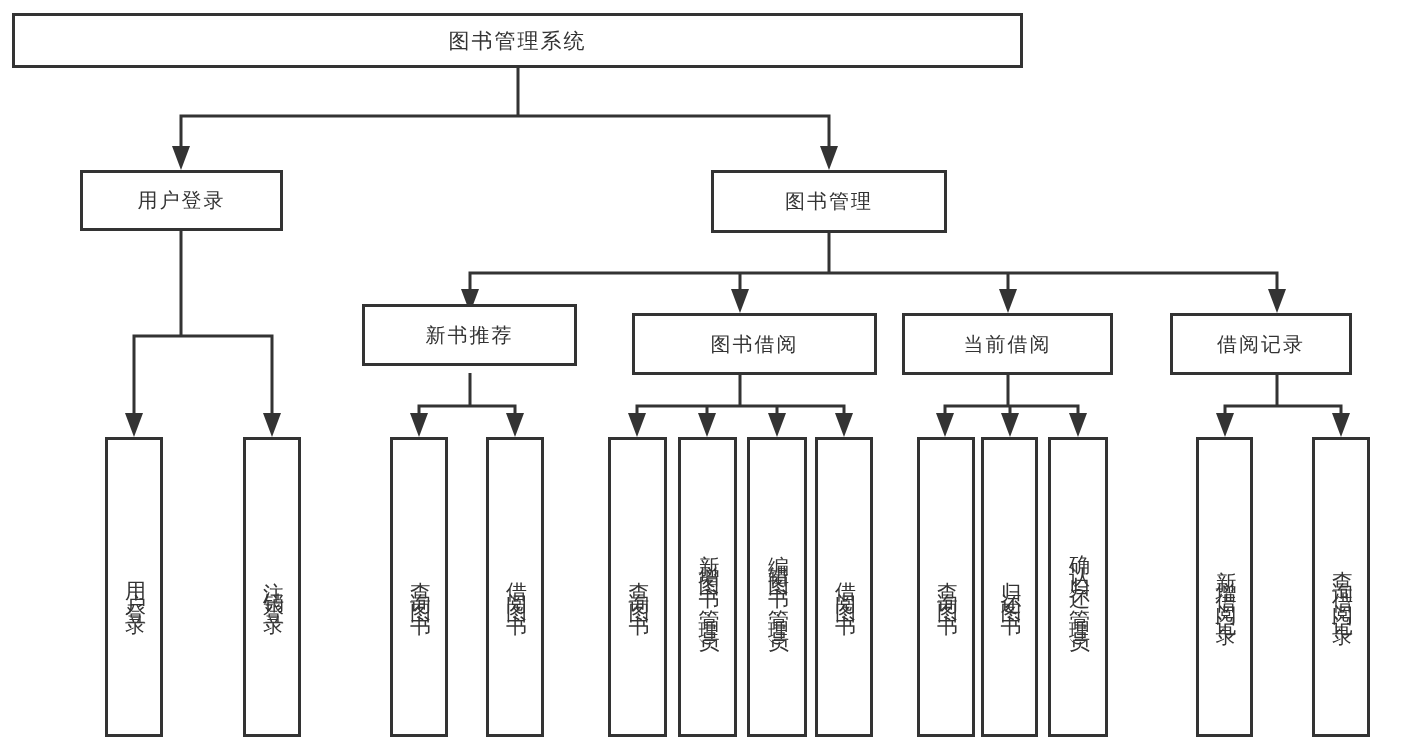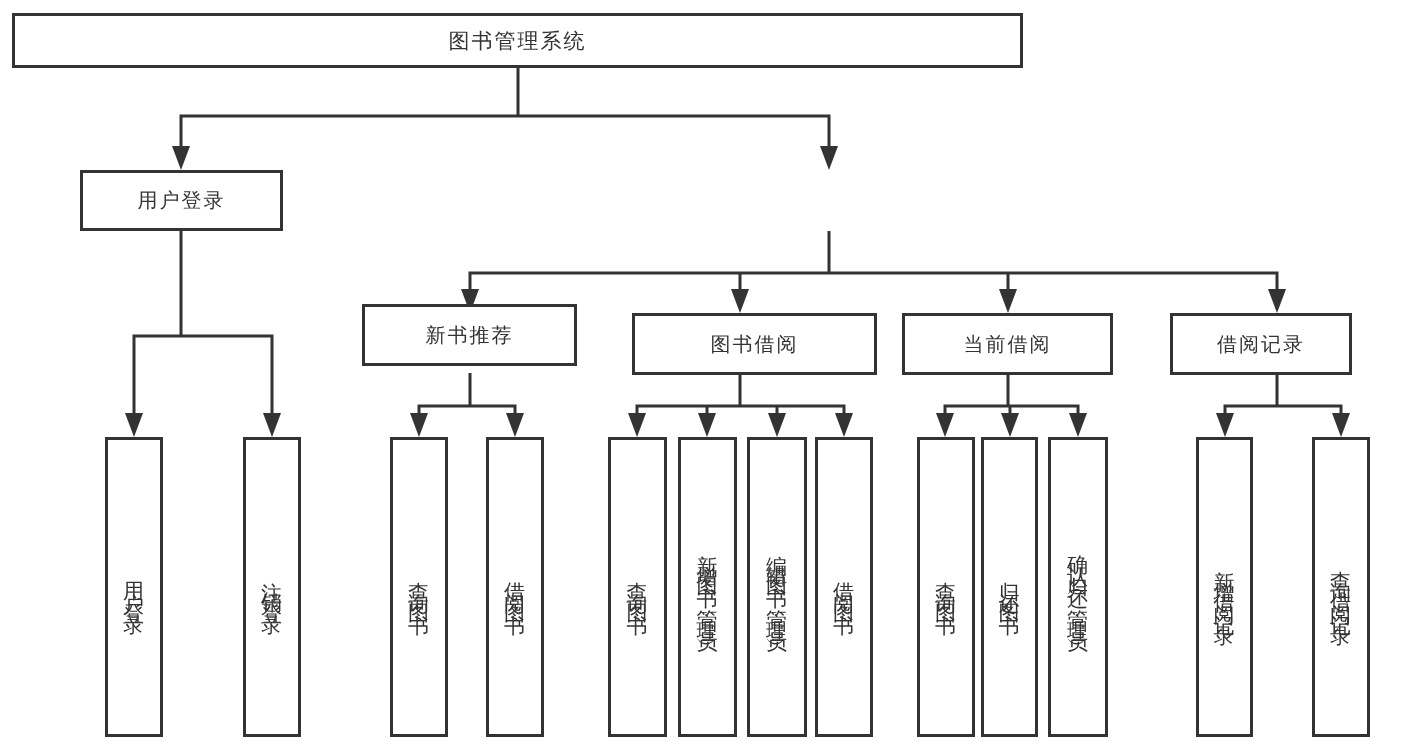--- a/index.html
+++ b/index.html
@@ -1,21 +1,21 @@
 <!DOCTYPE html>
 <html><head>
 <meta charset="utf-8">
 <style>
   html,body{margin:0;padding:0;background:#ffffff;}
   #canvas{
     position:relative;
     width:1405px;height:747px;
     background:#ffffff;
     overflow:hidden;
-    font-family:Liberation Sans, sans-serif;
+    font-family:Liberation Mono, monospace;
     color:#333333;
   }
   #connectors{position:absolute;left:0;top:0;z-index:1;}
   .box{
     position:absolute;
     box-sizing:border-box;
     background:#ffffff;
     border:3px solid #333333;
     display:flex;align-items:center;justify-content:center;
     z-index:2;
@@ -91,20 +91,23 @@
     </g>
   </svg>
 
   <div class="box hbox root" style="left:12px;top:13px;width:1011px;height:55px;">
     <span class="hlabel">图书管理系统</span>
   </div>
 
   <div class="box hbox" style="left:80px;top:170px;width:203px;height:61px;">
     <span class="hlabel">用户登录</span>
   </div>
+  <div class="box hbox" style="left:711px;top:170px;width:236px;height:63px;">
+    <span class="hlabel">图书管理</span>
+  </div>
 
   <div class="box hbox" style="left:362px;top:304px;width:215px;height:62px;">
     <span class="hlabel">新书推荐</span>
   </div>
   <div class="box hbox" style="left:632px;top:313px;width:245px;height:62px;">
     <span class="hlabel">图书借阅</span>
   </div>
   <div class="box hbox" style="left:902px;top:313px;width:211px;height:62px;justify-content:center;">
     <span class="hlabel">当前借阅</span>
   </div>

